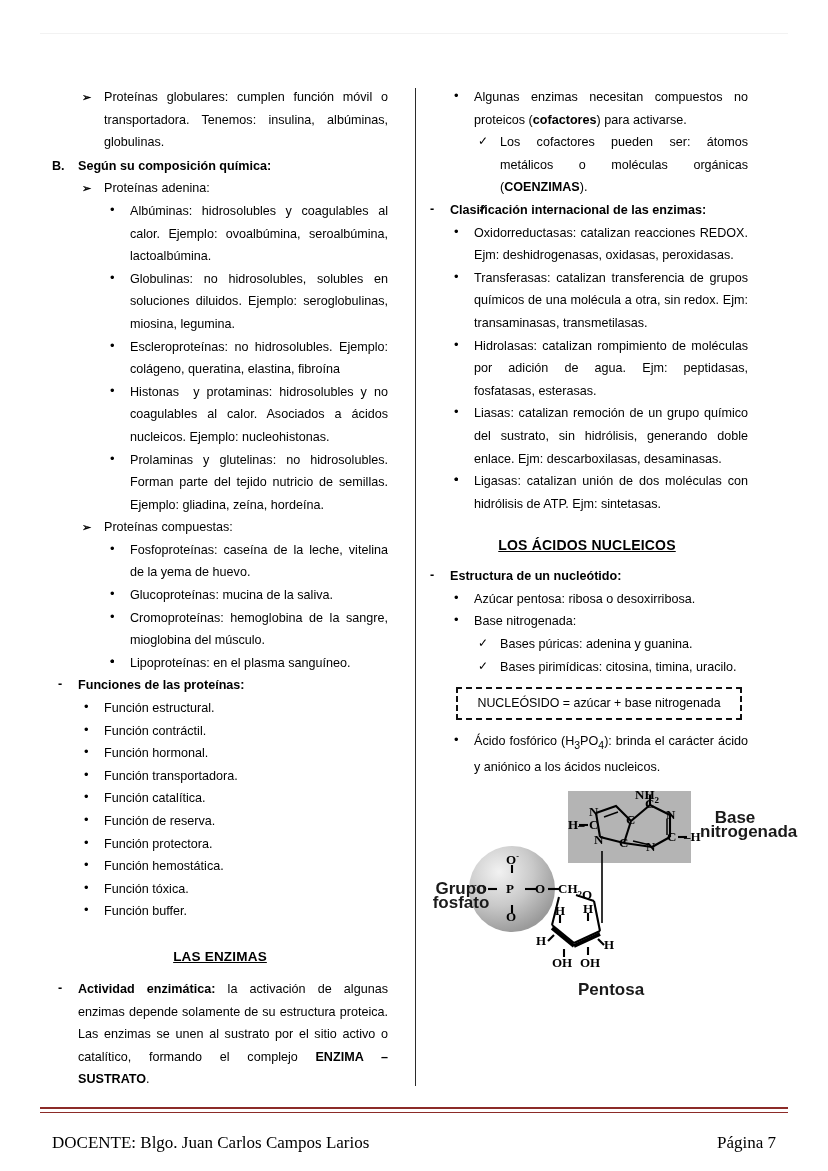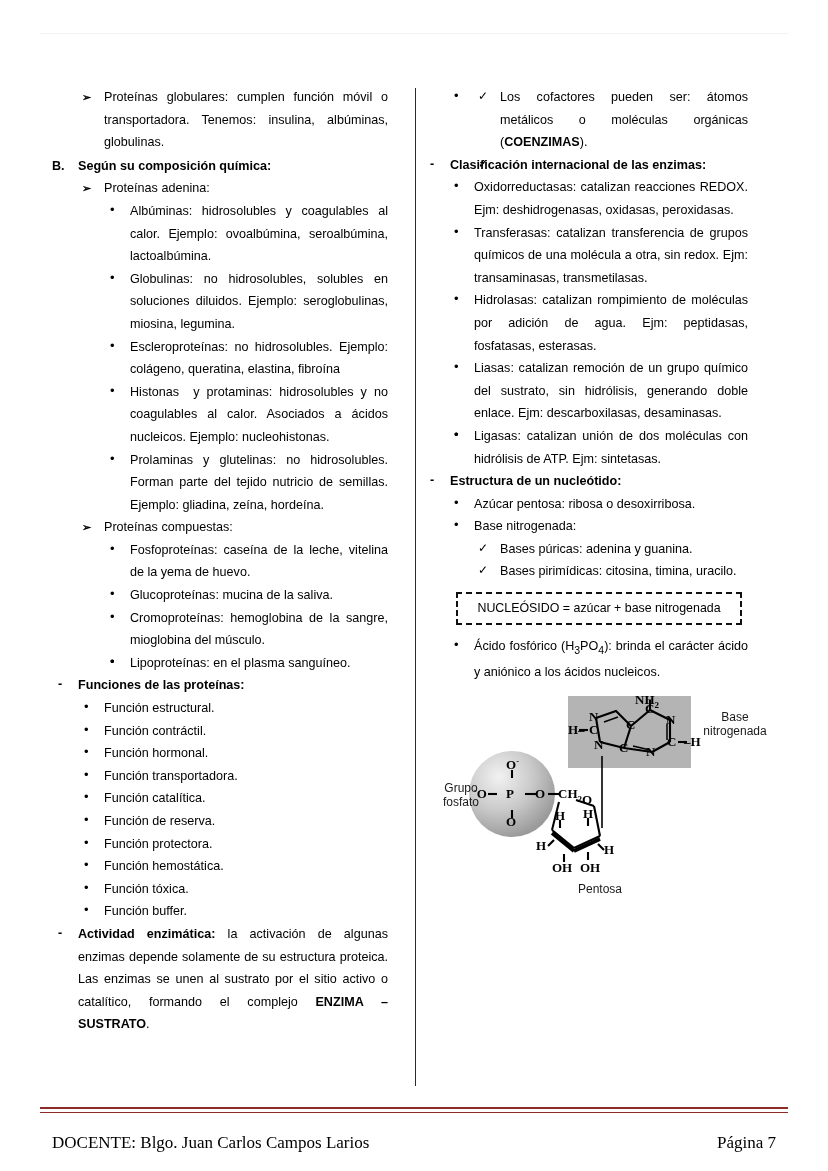--- a/index.html
+++ b/index.html
@@ -192,24 +192,25 @@
     left: 140px;
     top: 0px;
     width: 123px;
     height: 72px;
     background: #b4b4b4;
   }
   .fig-svg { position: absolute; left: 0; top: 0; }
   .fig-lbl {
     position: absolute;
     font-family: "Liberation Sans", sans-serif;
-    font-weight: normal;
-    font-size: 12px;
+    font-weight: bold;
+    font-size: 17px;
     line-height: 14px;
     color: #1a1a1a;
+    margin-top: 6px;
   }
   .lbl-base { left: 272px; top: 14px; width: 70px; }
   .lbl-grupo { left: 2px; top: 85px; width: 62px; }
   .lbl-pentosa { left: 150px; top: 186px; }
   .fig-atom {
     position: absolute;
     font-family: "Liberation Serif", serif;
     font-weight: bold;
     font-size: 13px;
     color: #000;
@@ -247,40 +248,42 @@
           <p class="ln lvl-dot2"><span class="mk">•</span><span>Función hormonal.</span></p>
           <p class="ln lvl-dot2"><span class="mk">•</span><span>Función transportadora.</span></p>
           <p class="ln lvl-dot2"><span class="mk">•</span><span>Función catalítica.</span></p>
           <p class="ln lvl-dot2"><span class="mk">•</span><span>Función de reserva.</span></p>
           <p class="ln lvl-dot2"><span class="mk">•</span><span>Función protectora.</span></p>
           <p class="ln lvl-dot2"><span class="mk">•</span><span>Función hemostática.</span></p>
           <p class="ln lvl-dot2"><span class="mk">•</span><span>Función tóxica.</span></p>
           <p class="ln lvl-dot2"><span class="mk">•</span><span>Función buffer.</span></p>
         </div>
 
+      <div class="heading">LAS ENZIMAS</div>
 
       <div id="left-enzimas">
           <p class="ln lvl-dash" style="font-weight: normal;"><span class="mk">-</span><span><b>Actividad enzimática:</b> la activación de algunas enzimas depende solamente de su estructura proteica. Las enzimas se unen al sustrato por el sitio activo o catalítico, formando el complejo <b>ENZIMA – SUSTRATO</b>.</span></p>
         </div>
     </div>
 
     <div class="col col-right r">
       <div id="right-top">
-          <p class="ln lvl-dot2"><span class="mk">•</span></p>
+          <p class="ln lvl-dot2"><span class="mk">•</span><span>Algunas enzimas necesitan compuestos no proteicos (<b>cofactores</b>) para activarse.</span></p>
           <p class="ln lvl-check"><span class="mk">✓</span><span>Los cofactores pueden ser: átomos metálicos o moléculas orgánicas (<b>COENZIMAS</b>).</span></p>
           <p class="ln lvl-check"><span class="mk">✓</span></p>
           <p class="ln lvl-dash"><span class="mk">-</span><span>Clasificación internacional de las enzimas:</span></p>
           <p class="ln lvl-dot2"><span class="mk">•</span><span>Oxidorreductasas: catalizan reacciones REDOX. Ejm: deshidrogenasas, oxidasas, peroxidasas.</span></p>
           <p class="ln lvl-dot2"><span class="mk">•</span><span>Transferasas: catalizan transferencia de grupos químicos de una molécula a otra, sin redox. Ejm: transaminasas, transmetilasas.</span></p>
           <p class="ln lvl-dot2"><span class="mk">•</span><span>Hidrolasas: catalizan rompimiento de moléculas por adición de agua. Ejm: peptidasas, fosfatasas, esterasas.</span></p>
           <p class="ln lvl-dot2"><span class="mk">•</span><span>Liasas: catalizan remoción de un grupo químico del sustrato, sin hidrólisis, generando doble enlace. Ejm: descarboxilasas, desaminasas.</span></p>
           <p class="ln lvl-dot2"><span class="mk">•</span></p>
           <p class="ln lvl-dot2"><span class="mk">•</span><span>Ligasas: catalizan unión de dos moléculas con hidrólisis de ATP. Ejm: sintetasas.</span></p>
         </div>
 
+      <div class="heading-right">LOS ÁCIDOS NUCLEICOS</div>
 
       <div id="right-bottom">
           <p class="ln lvl-dash"><span class="mk">-</span><span>Estructura de un nucleótido:</span></p>
           <p class="ln lvl-dot2"><span class="mk">•</span><span>Azúcar pentosa: ribosa o desoxirribosa.</span></p>
           <p class="ln lvl-dot2"><span class="mk">•</span><span>Base nitrogenada:</span></p>
           <p class="ln lvl-check"><span class="mk">✓</span><span>Bases púricas: adenina y guanina.</span></p>
           <p class="ln lvl-check"><span class="mk">✓</span><span>Bases pirimídicas: citosina, timina, uracilo.</span></p>
         </div>
 
       <div class="dashed-box">

